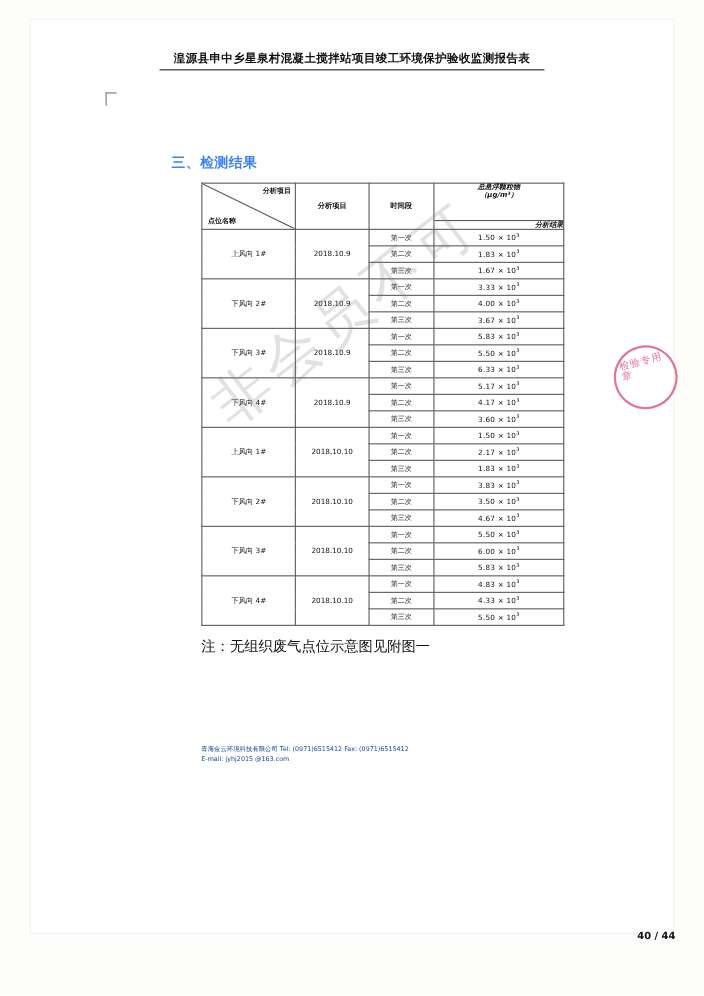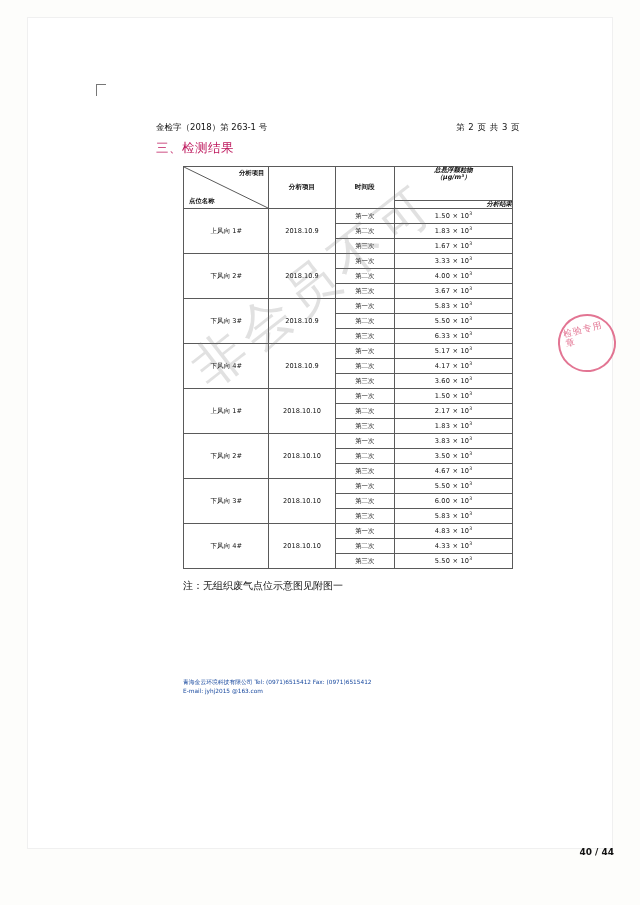--- a/index.html
+++ b/index.html
@@ -81,22 +81,22 @@
     color: #111;
     font-family: "DejaVu Sans", sans-serif;
   }
   .meta-row .right { letter-spacing: .5px; }
 
   .section-title {
     position: absolute;
     left: 128px;
     top: 122px;
     font-size: 12.5px;
-    font-weight: normal;
-    color: #be185d;
+    font-weight: bold;
+    color: #3b82f6;
     font-family: "DejaVu Sans", sans-serif;
     letter-spacing: .5px;
   }
 
   table.result {
     position: absolute;
     left: 155px;
     top: 148px;
     width: 330px;
     border-collapse: collapse;
@@ -157,21 +157,21 @@
     font-size: 6.6px;
     letter-spacing: .2px;
   }
   .value sup { font-size: 4.6px; vertical-align: super; }
   tr.datarow td { height: 14px; }
 
   .note {
     position: absolute;
     left: 155px;
     top: 561px;
-    font-size: 10px;
+    font-size: 13px;
     font-family: Liberation Serif, serif;
     color: #111;
   }
 
   .footer {
     position: absolute;
     left: 155px;
     top: 660px;
     font-size: 5.8px;
     line-height: 1.6;
@@ -233,28 +233,28 @@
     line-height: 1.15;
     letter-spacing: 1px;
   }
 </style>
 </head>
 <body>
 
 <div class="page">
   <div class="scan">
 
+    <div class="doc-header">
+      <span>湟源县申中乡星泉村混凝土搅拌站项目竣工环境保护验收监测报告表</span>
+      <div class="rule"></div>
+    </div>
 
     <div class="tick"></div>
     <div class="tick2"></div>
 
-    <div class="meta-row">
-      <span class="left">金检字（2018）第 263-1 号</span>
-      <span class="right">第 2 页 共 3 页</span>
-    </div>
 
     <div class="section-title">三、检测结果</div>
 
     <table class="result">
       <thead>
         <tr>
           <th class="hdr-corner" rowspan="2">
             <svg class="diag" viewBox="0 0 92 48">
               <line x1="3" y1="3" x2="89" y2="45" stroke="#5a5a5a" stroke-width="1"></line>
             </svg>

